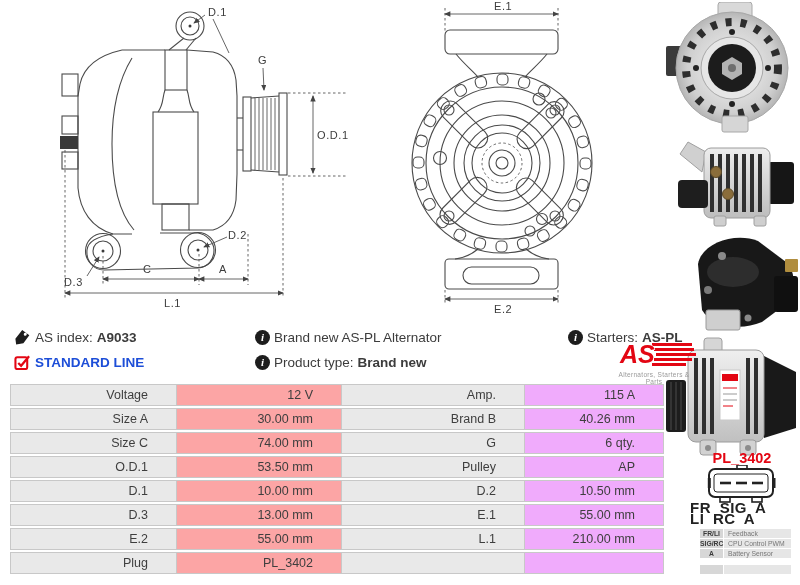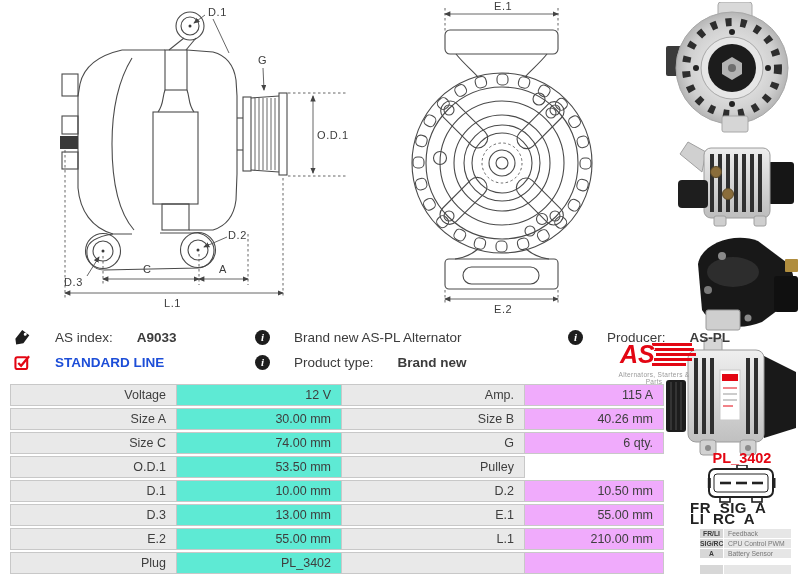--- a/index.html
+++ b/index.html
@@ -8,36 +8,36 @@
   .abs{position:absolute;}
 
   
   .dline{stroke:#4a4a4a;stroke-width:1.1;fill:none;}
   .dthin{stroke:#555;stroke-width:0.9;fill:none;}
   .ddash{stroke:#555;stroke-width:0.9;fill:none;stroke-dasharray:2.5,2.5;}
   .dtext{font-family:"Liberation Sans",sans-serif;font-size:11px;fill:#3c3c3c;letter-spacing:.6px;}
   .dfill{fill:#3a3a3a;stroke:none;}
 
   
-  .info-item{position:absolute;display:flex;align-items:center;gap:24px;font-size:13.5px;height:18px;}
+  .info-item{position:absolute;display:flex;align-items:center;gap:4px;font-size:13.5px;height:18px;}
   .info-item .ico{flex:0 0 auto;display:flex;align-items:center;}
   .b{font-weight:bold;}
   .red-b{font-weight:bold;color:#1d4ed8;}
   .circle-i{width:15px;height:15px;border-radius:50%;background:#1d1d1d;color:#fff;
             font-size:11px;font-weight:bold;font-style:italic;display:flex;align-items:center;
             justify-content:center;font-family:"Liberation Serif",serif;}
   .logo-caption{font-size:6.5px;color:#999;letter-spacing:.3px;margin-top:1px;text-align:center;width:84px;}
 
   
   #spec-table{left:10px;top:384px;width:666px;}
   .spec-row{display:flex;height:22px;margin-bottom:2px;}
   .cell{box-sizing:border-box;border:1px solid #c8c8c8;font-size:12.5px;line-height:20px;
-        text-align:right;padding-right:10px;color:#3e3e3e;}
+        text-align:right;padding-right:28px;color:#3e3e3e;}
   .cl{background:#e9e9e9;width:167px;}
-  .cv{background:#5eead4;width:166px;margin-left:-1px;}
+  .cv{background:#fca5a5;width:166px;margin-left:-1px;}
   .cl2{background:#e9e9e9;width:184px;margin-left:-1px;}
   .cv2{background:#f0abfc;width:140px;margin-left:-1px;}
 
   
   #plug-code{left:697px;top:450px;width:90px;text-align:center;color:#e30613;
              font-weight:bold;font-size:14.5px;}
   #plug-pins{left:690px;top:502px;width:104px;text-align:left;font-weight:bold;
              font-size:15px;line-height:11px;word-spacing:4px;letter-spacing:.5px;color:#222;}
   #plug-legend{left:700px;top:529px;width:91px;}
   .leg-row{display:flex;margin-bottom:1px;}
@@ -318,21 +318,21 @@
   <span class="b">A9033</span>
 </div>
 
 <div class="info-item" style="left:255px;top:328px">
   <span class="ico circle-i">i</span>
   <span>Brand new AS-PL Alternator</span>
 </div>
 
 <div class="info-item" style="left:568px;top:328px">
   <span class="ico circle-i">i</span>
-  <span>Producer:</span>
+  <span>Starters:</span>
   <span class="b">AS-PL</span>
 </div>
 
 <div class="info-item" style="left:14px;top:353px">
   <span class="ico">
     <svg width="17" height="16" viewBox="0 0 18 17">
       <rect x="1.5" y="3.5" width="12.5" height="12.5" rx="2" fill="none" stroke="#e30613" stroke-width="2.2"></rect>
       <polyline points="4.5,9.5 7.5,12.5 16,2.5" fill="none" stroke="#e30613" stroke-width="2.4"></polyline>
       </svg>
   </span>
@@ -360,33 +360,34 @@
 <div class="abs" id="spec-table">
   <div class="spec-row">
     <div class="cell cl">Voltage</div>
     <div class="cell cv">12 V</div>
     <div class="cell cl2">Amp.</div>
     <div class="cell cv2">115 A</div>
   </div>
   <div class="spec-row">
     <div class="cell cl">Size A</div>
     <div class="cell cv">30.00 mm</div>
-    <div class="cell cl2">Size B</div>
+    <div class="cell cl2">Brand B</div>
     <div class="cell cv2">40.26 mm</div>
   </div>
   <div class="spec-row">
     <div class="cell cl">Size C</div>
     <div class="cell cv">74.00 mm</div>
     <div class="cell cl2">G</div>
     <div class="cell cv2">6 qty.</div>
   </div>
   <div class="spec-row">
     <div class="cell cl">O.D.1</div>
     <div class="cell cv">53.50 mm</div>
     <div class="cell cl2">Pulley</div>
+    <div class="cell cv2">AP</div>
   </div>
   <div class="spec-row">
     <div class="cell cl">D.1</div>
     <div class="cell cv">10.00 mm</div>
     <div class="cell cl2">D.2</div>
     <div class="cell cv2">10.50 mm</div>
   </div>
   <div class="spec-row">
     <div class="cell cl">D.3</div>
     <div class="cell cv">13.00 mm</div>

